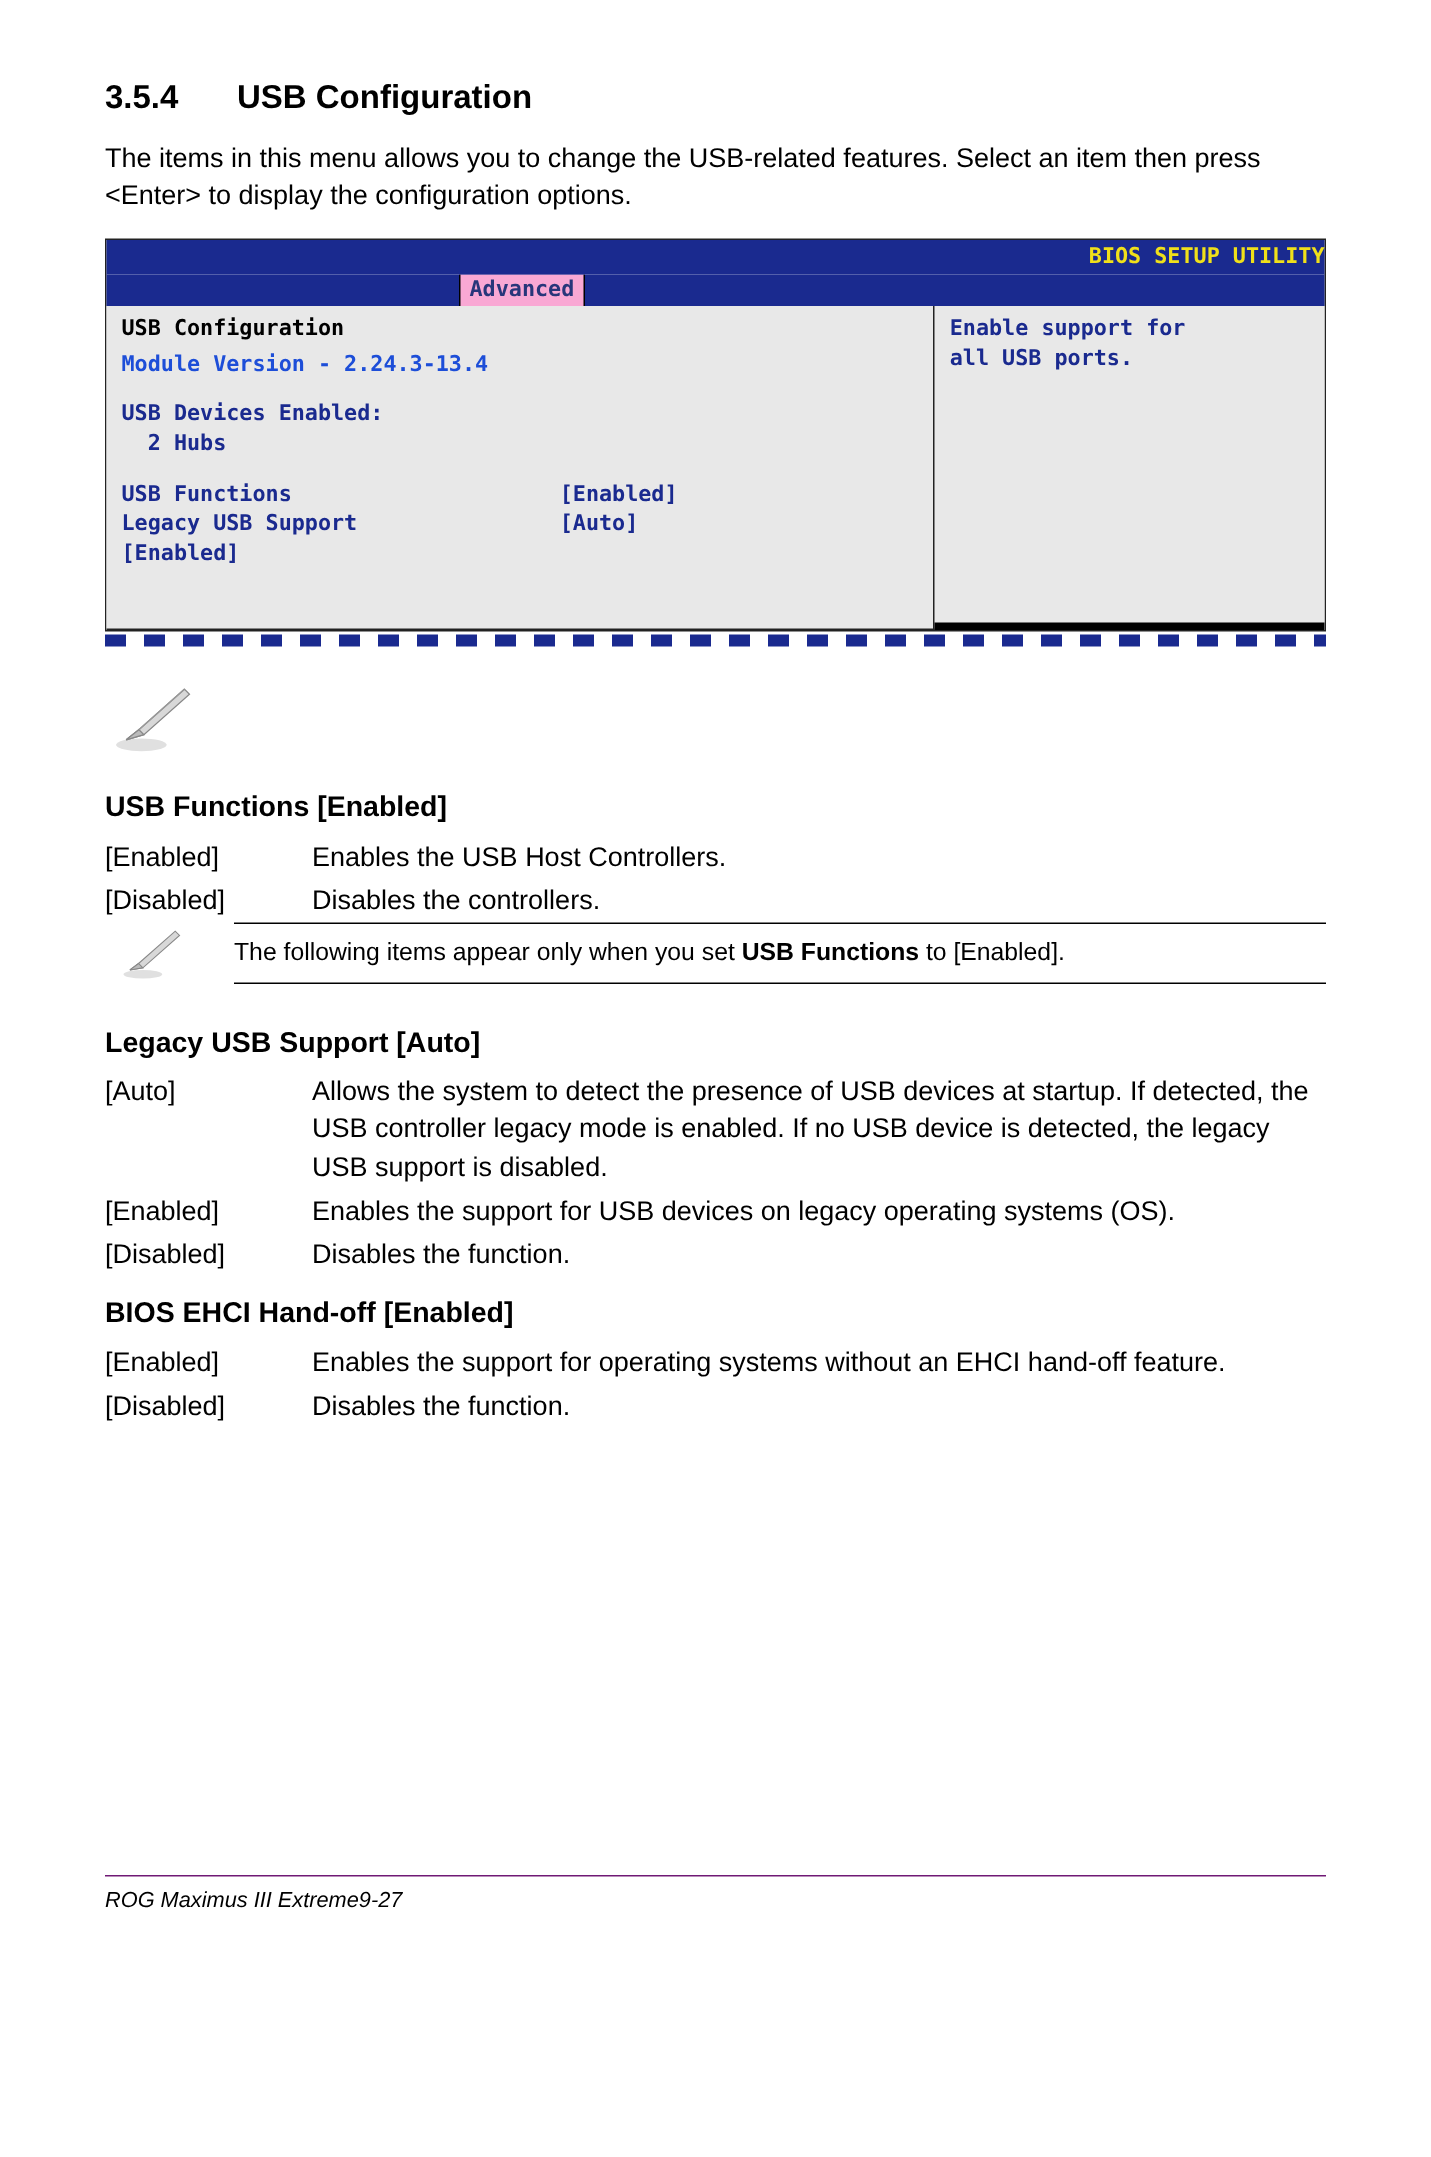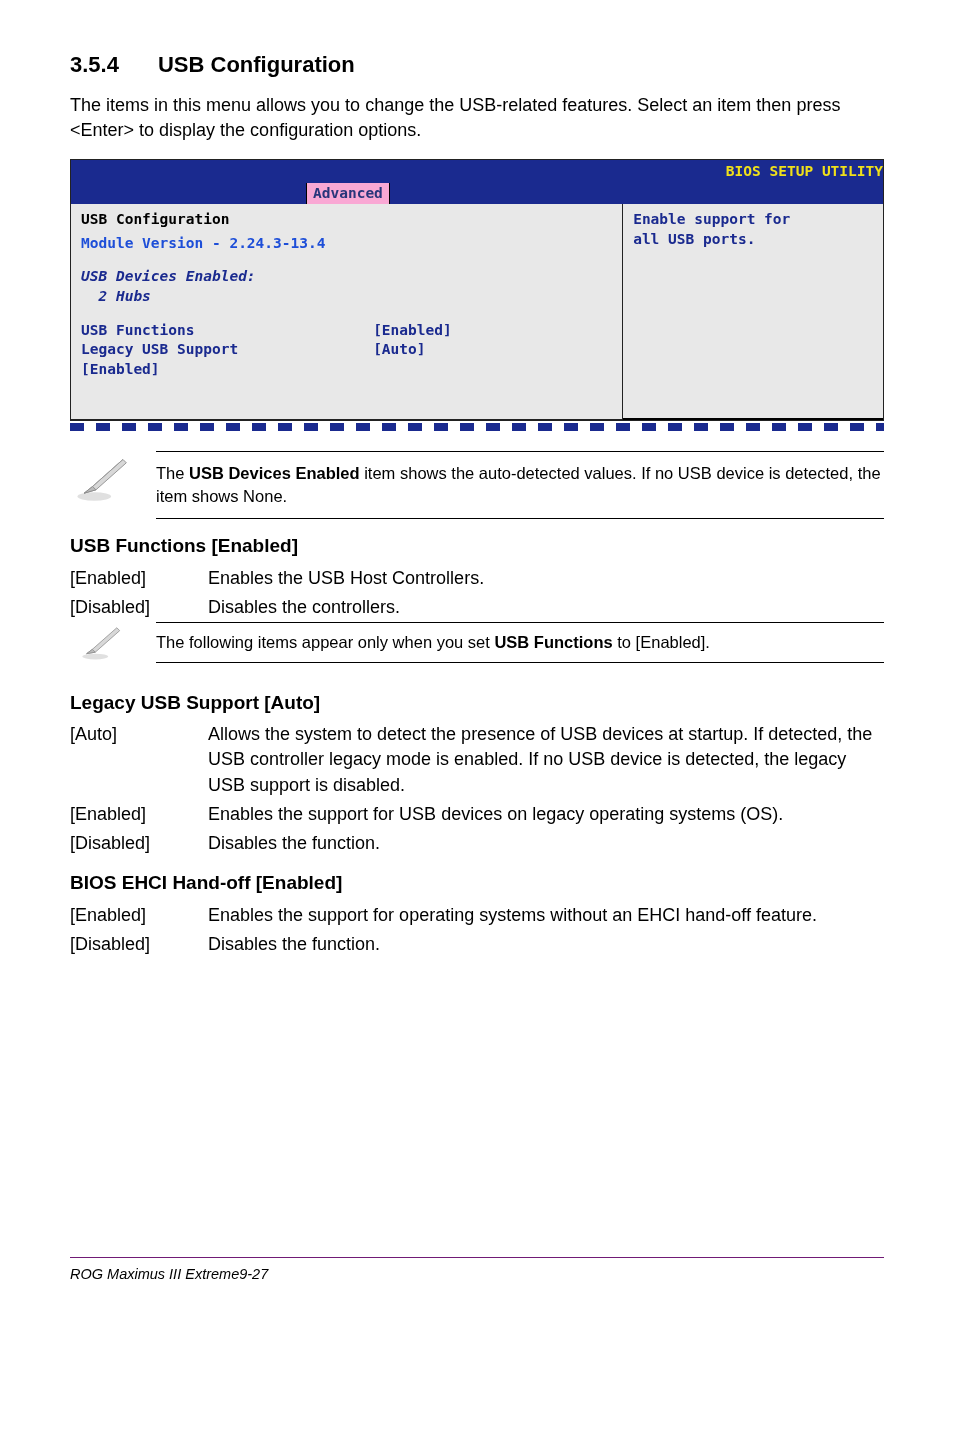--- a/index.html
+++ b/index.html
@@ -54,37 +54,37 @@
   }
   .bios-left {
     flex: 0 0 68%;
     border: 1px solid #222;
     border-top: none;
     border-left: none;
     padding: 6px 10px 40px 10px;
   }
   .bios-right {
     flex: 1;
-    border-bottom: 2px solid #000000;
+    border-bottom: 5px solid #000000;
     padding: 6px 10px;
     color: #1a2a8f;
     font-weight: bold;
   }
   .bios-section-head {
     color: #000;
     background: #e8e8e8;
     font-weight: bold;
     margin-bottom: 4px;
   }
   .bios-dim { color: #1d4ed8; font-weight: bold; margin-bottom: 14px; }
   .bios-blue { color: #1a2a8f; font-weight: bold; }
   .bios-row { display: flex; }
   .bios-label { flex: 0 0 55%; }
   .bios-val { flex: 1; }
-  .bios-block { margin-bottom: 14px; font-style: italic; }
+  .bios-block { margin-bottom: 14px; }
 
   .dashed-sep {
     border: none;
     height: 8px;
     background: repeating-linear-gradient(
       to right, #1a2a8f 0 14px, transparent 14px 26px
     );
     margin: 0 0 20px 0;
   }
 
@@ -162,23 +162,20 @@
 
 <div class="note-row">
   <div class="note-icon">
     <svg viewBox="0 0 64 64" width="62" height="54">
       <ellipse cx="24" cy="54" rx="20" ry="5" fill="#e0e0e0"></ellipse>
       <polygon points="12,50 22,42 58,10 62,14 26,46" fill="#d8d8d8" stroke="#888" stroke-width="1"></polygon>
       <polygon points="12,50 22,42 26,46" fill="#bbb" stroke="#888" stroke-width="1"></polygon>
       <line x1="22" y1="42" x2="58" y2="10" stroke="#999" stroke-width="1"></line>
     </svg>
   </div>
-  <div class="note-text">
-    <span>The </span><b>USB Devices Enabled</b><span> item shows the auto-detected values. If no USB device is detected, the item shows None.</span>
-  </div>
 </div>
 
 <h3 class="subhead">USB Functions [Enabled]</h3>
 <div class="opt-row">
   <div class="opt-key">[Enabled]</div>
   <div class="opt-val">Enables the USB Host Controllers.</div>
 </div>
 <div class="opt-row">
   <div class="opt-key">[Disabled]</div>
   <div class="opt-val">Disables the controllers.</div>

